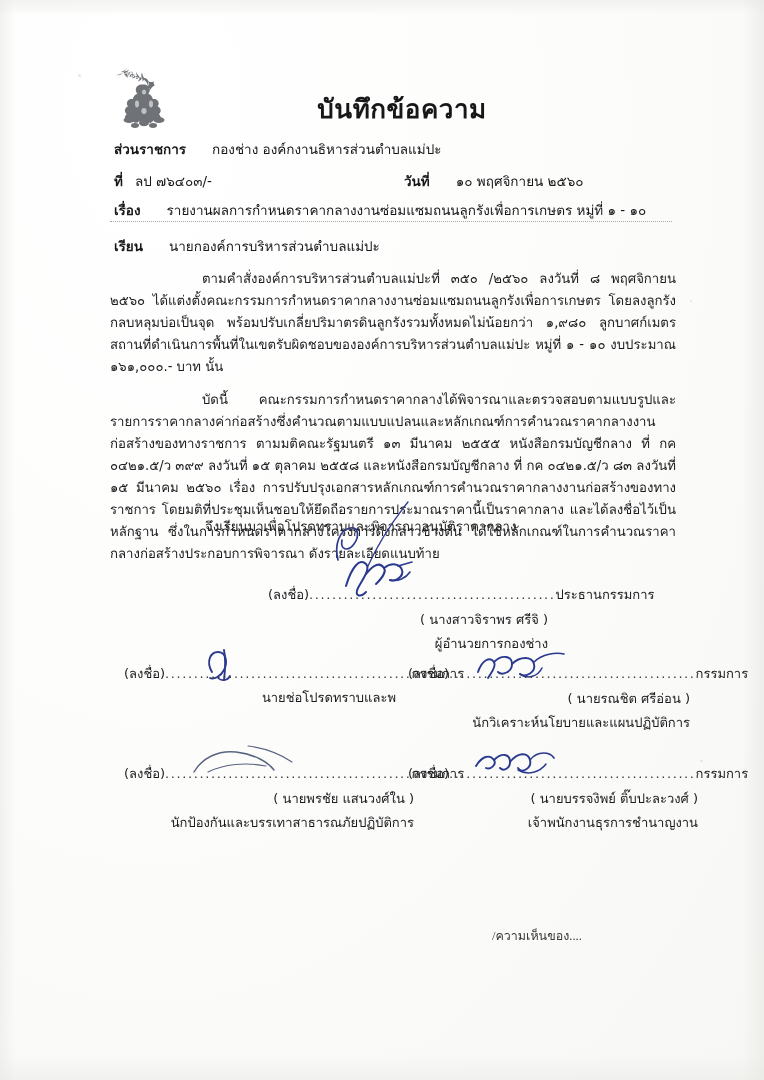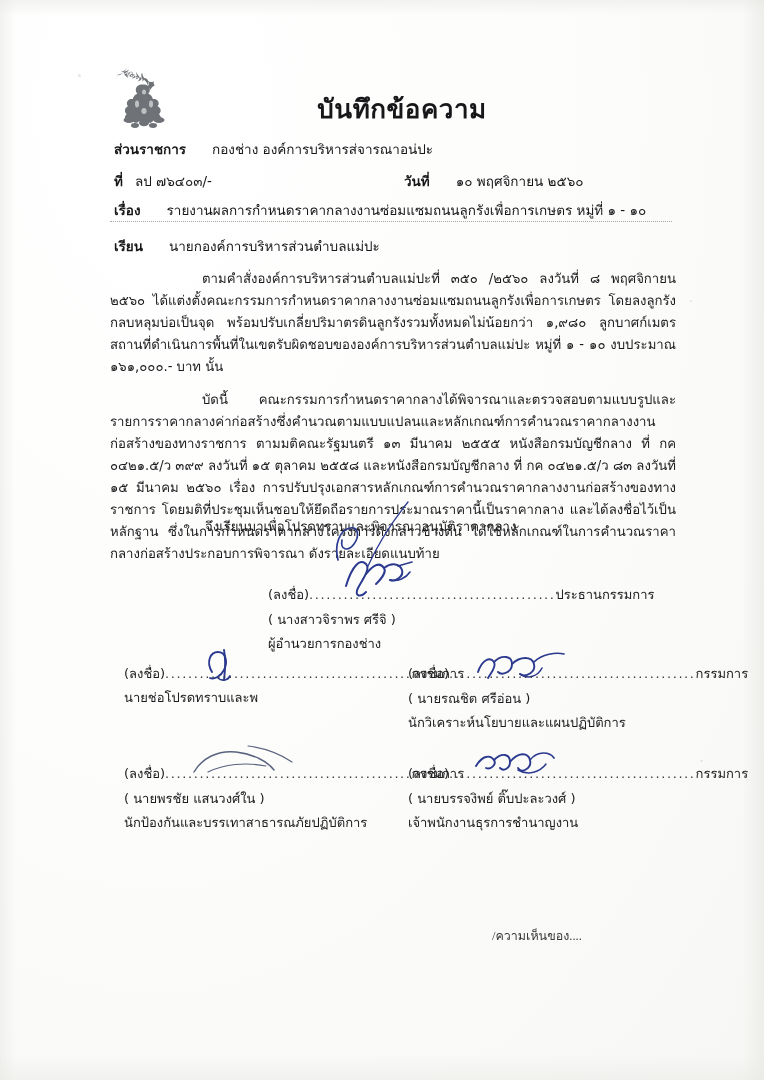--- a/index.html
+++ b/index.html
@@ -135,22 +135,22 @@
   }
 
   
   .sigblock { position: absolute; font-size: 13px; color: #1b1b1d; }
   .sig-line { white-space: nowrap; }
   .sig-dots {
     display: inline-block;
     letter-spacing: 1.6px;
     color: #3a3a3c;
   }
-  .sig-name { text-align: left; margin-top: 4px; }
-  .sig-role { text-align: left; margin-top: 3px; }
+  .sig-name { text-align: right; margin-top: 4px; }
+  .sig-role { text-align: right; margin-top: 3px; }
 
   .sig-chair   { left: 268px; top: 584px; width: 280px; }
   .sig-c1      { left: 124px; top: 663px; width: 272px; }
   .sig-c2      { left: 408px; top: 663px; width: 282px; }
   .sig-c3      { left: 124px; top: 763px; width: 290px; }
   .sig-c4      { left: 408px; top: 763px; width: 290px; }
 
   
   .ink {
     position: absolute;
@@ -214,21 +214,21 @@
           <ellipse cx="27" cy="36" rx="2" ry="3.4"></ellipse>
           <ellipse cx="41" cy="36" rx="2" ry="3.4"></ellipse>
           <ellipse cx="34" cy="43" rx="2.6" ry="3"></ellipse>
         </g>
       </svg>
     </div>
 
     <div class="doc-title">บันทึกข้อความ</div>
 
     <div class="hdr-row row-dept">
-      <span class="hdr-label sp">ส่วนราชการ</span><span class="hdr-value">กองช่าง องค์การบริหารส่จารณาอน่ปะ</span>
+      <span class="hdr-label sp">ส่วนราชการ</span><span class="hdr-value">กองช่าง องค์กงานธิหารส่วนตำบลแม่ปะ</span>
     </div>
 
     <div class="hdr-row row-no">
       <span class="hdr-label sp-sm">ที่</span><span class="hdr-value">ลป ๗๖๔๐๓/-</span>
     </div>
 
     <div class="hdr-row row-date">
       <span class="hdr-label sp">วันที่</span><span class="hdr-value">๑๐ พฤศจิกายน ๒๕๖๐</span>
     </div>
 

